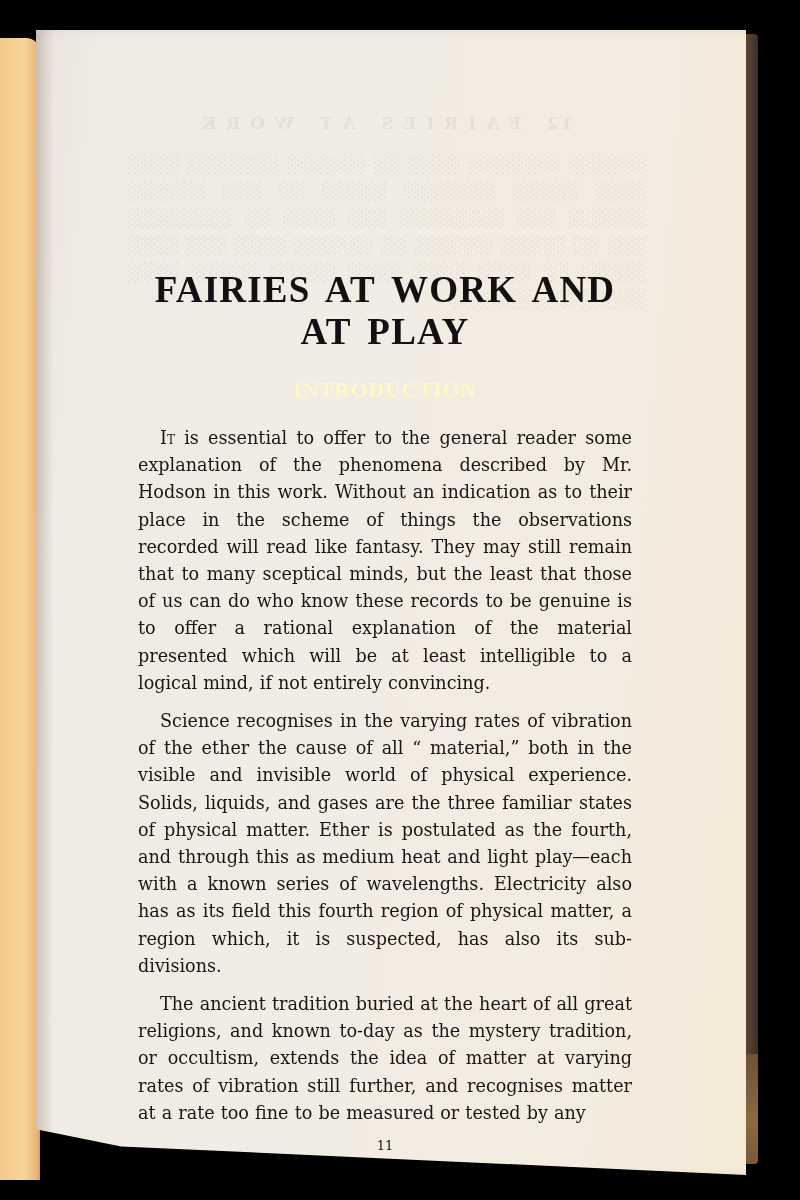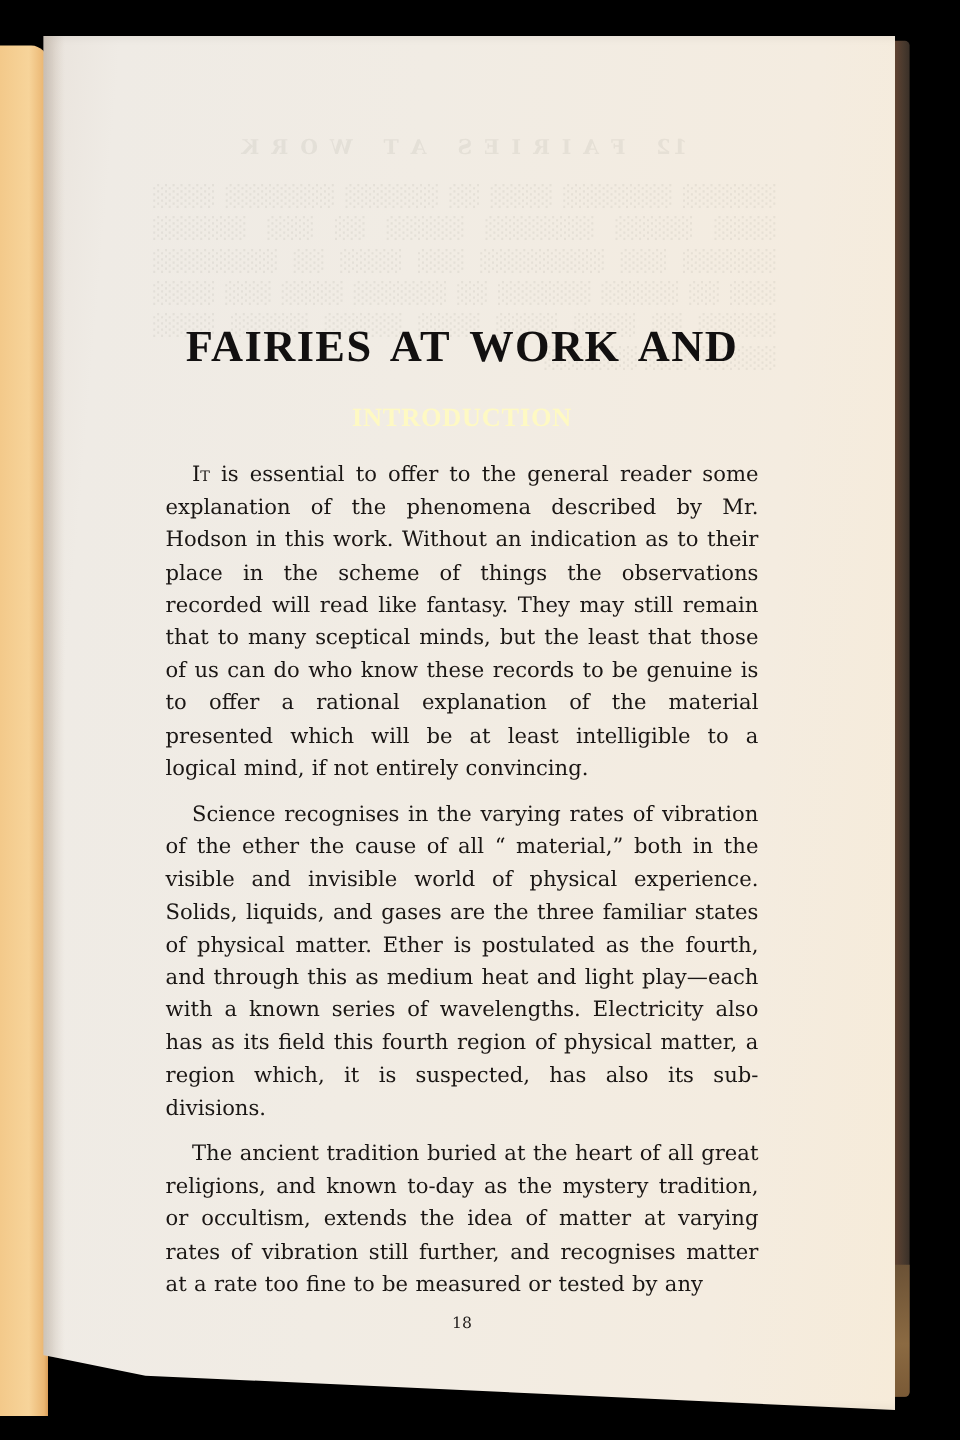--- a/index.html
+++ b/index.html
@@ -137,22 +137,23 @@
   </div>
 
   <div class="bleed" aria-hidden="true">
     <div style="text-align:center;font-weight:bold;letter-spacing:2px;">12 &nbsp; F A I R I E S &nbsp; A T &nbsp; W O R K</div>
     <div style="margin-top:14px;">░░░░░░ ░░░░░░░ ░░░░ ░░ ░░░░░░ ░░░░░░░ ░░░░ ░░░░ ░░░░░ ░░░░░░░ ░░░░░ ░░ ░░░ ░░░░░░ ░░░░░░ ░░░ ░░░░░░░░ ░░░ ░░░░ ░░ ░░░░░░░░ ░░░ ░░ ░░░░░ ░░░░░░ ░░ ░░░░░░ ░░░░ ░░░ ░░░░ ░░░░░ ░░ ░░░░ ░░░░ ░░░░ ░░░░░ ░░░░░ ░░░░ ░░░░░ ░░░ ░░░░░░</div>
   </div>
 
   <div class="content">
     <h1 class="title">
       <span>FAIRIES AT WORK AND</span><br>
+      <span>AT PLAY</span>
     </h1>
     <h2 class="subtitle">INTRODUCTION</h2>
 
     <p class="para"><span class="lead">It</span><span> is essential to offer to the general reader some explanation of the phenomena described by Mr. Hodson in this work. Without an indication as to their place in the scheme of things the observations recorded will read like fantasy. They may still remain that to many sceptical minds, but the least that those of us can do who know these records to be genuine is to offer a rational explanation of the material presented which will be at least intelligible to a logical mind, if not entirely convincing.</span></p>
     <p class="para">Science recognises in the varying rates of vibration of the ether the cause of all “ material,” both in the visible and invisible world of physical experience. Solids, liquids, and gases are the three familiar states of physical matter. Ether is postulated as the fourth, and through this as medium heat and light play—each with a known series of wavelengths. Electricity also has as its field this fourth region of physical matter, a region which, it is suspected, has also its sub-divisions.</p>
     <p class="para">The ancient tradition buried at the heart of all great religions, and known to-day as the mystery tradition, or occultism, extends the idea of matter at varying rates of vibration still further, and recognises matter at a rate too fine to be measured or tested by any</p>
 
-    <div class="folio">18</div>
+    <div class="folio">11</div>
   </div>
 </div>
 
 </body></html>

